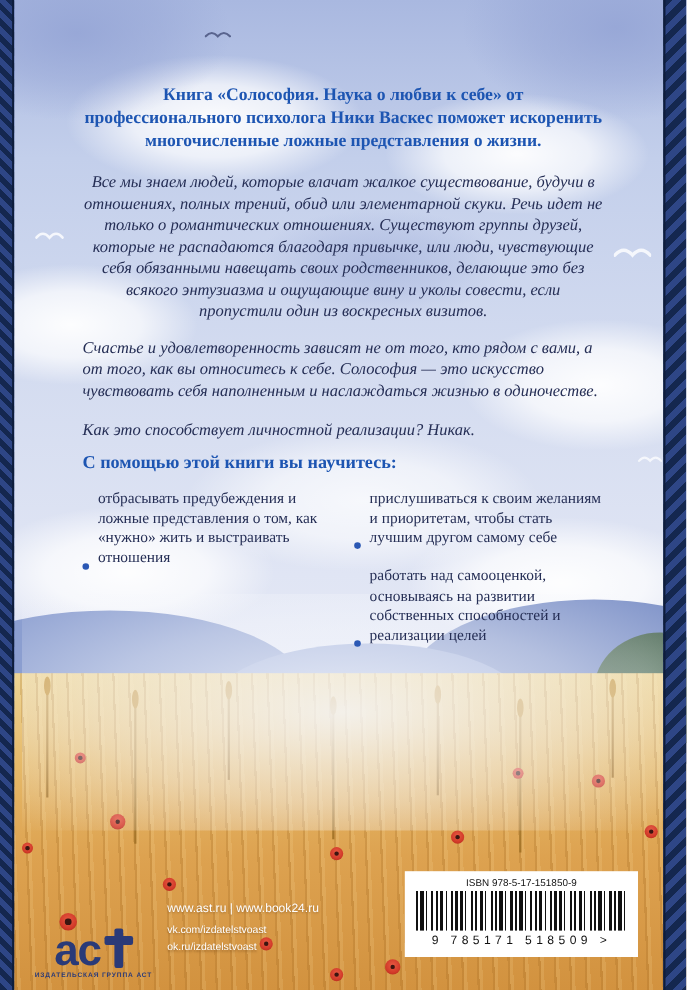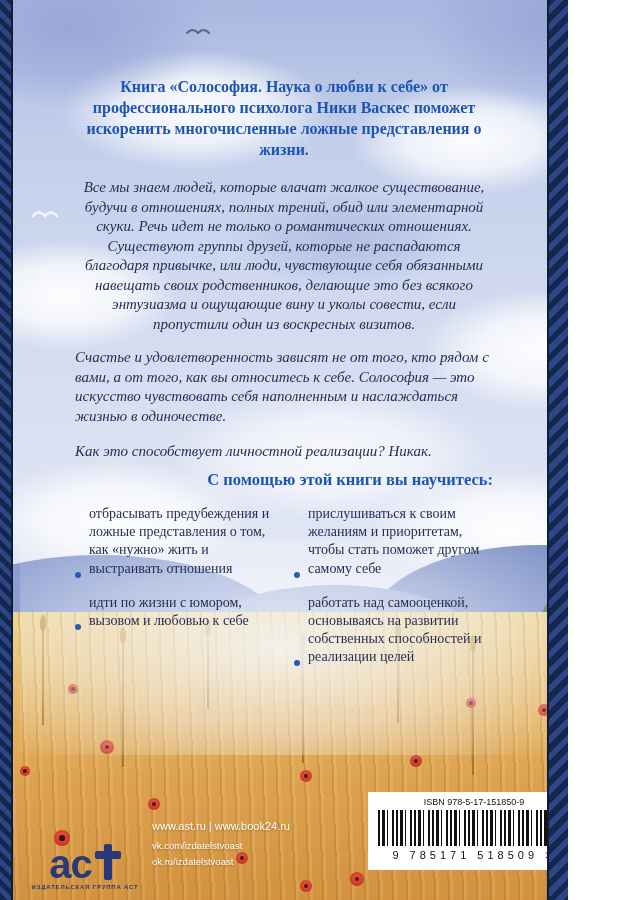--- a/index.html
+++ b/index.html
@@ -1,18 +1,18 @@
 <!DOCTYPE html>
 <html><head>
 <meta charset="utf-8">
 <style>
   * { margin:0; padding:0; box-sizing:border-box; }
   html,body { width:625px; height:900px; }
   body { font-family:"Liberation Serif", serif; }
-  .page { position:relative; width:568px; height:900px; overflow:hidden;
+  .page { position:relative; width:624px; height:900px; overflow:hidden;
           background:linear-gradient(180deg,#a9b8e0 0%, #c3cfeb 16%, #d4dcf0 38%, #e0e5f4 58%, #e7eaf6 70%); }
 
   
   .cloud { position:absolute; border-radius:50%;
            background:radial-gradient(closest-side, rgba(255,255,255,.95) 0%, rgba(255,255,255,.7) 55%, rgba(255,255,255,0) 100%); }
   .cloud.shade { background:radial-gradient(closest-side, rgba(148,164,213,.85) 0%, rgba(148,164,213,.45) 55%, rgba(148,164,213,0) 100%); }
   .c1 { left:60px;  top:50px;  width:270px; height:120px; }
   .c2 { left:350px; top:85px;  width:240px; height:110px; }
   .c3 { left:-70px; top:-50px; width:280px; height:160px; }
   .c4 { left:420px; top:-60px; width:280px; height:170px; }
@@ -49,21 +49,21 @@
   .haze { position:absolute; left:20px; right:20px; top:540px; height:215px;
           background:radial-gradient(ellipse at center, rgba(245,247,252,.85) 0%, rgba(245,247,252,.45) 55%, rgba(245,247,252,0) 100%); }
 
   
   .content { position:absolute; left:75px; right:75px; top:76px; color:#252e55; }
   .intro { color:#1d55b2; font-weight:bold; font-size:16px; line-height:1.32; text-align:center; margin-bottom:18px; }
   .para  { font-style:italic; font-size:15px; line-height:1.3; }
   .p1 { text-align:center; margin-bottom:14px; }
   .p2 { margin-bottom:8px; }
   .p3 { margin-bottom:16px; }
-  .list-heading { color:#1d55b2; font-weight:bold; font-size:16.5px; text-align:right; margin-bottom:15px; }
+  .list-heading { color:#1d55b2; font-weight:bold; font-size:16.5px; text-align:left; margin-bottom:15px; }
   .columns { display:flex; gap:20px; }
   .col { flex:1; list-style:none; }
   .col li { display:flex; gap:8px; margin-bottom:16px; font-size:14px; line-height:1.3; color:#252e55;align-items:flex-end; }
   .dot { flex:0 0 auto; width:6px; height:6px; margin-top:6px; border-radius:50%; background:#2b58b4; }
 
   
   .banner { position:absolute; left:13px; top:784px; width:296px; height:17px; background:#d23726;
             display:flex; align-items:center; justify-content:center; color:#fff;
             font-family:"Liberation Sans", sans-serif; font-weight:bold; font-size:9px; letter-spacing:2.5px; }
 
@@ -161,29 +161,25 @@
     <p class="para p1">Все мы знаем людей, которые влачат жалкое существование, будучи в отношениях, полных трений, обид или элементарной скуки. Речь идет не только о романтических отношениях. Существуют группы друзей, которые не распадаются благодаря привычке, или люди, чувствующие себя обязанными навещать своих родственников, делающие это без всякого энтузиазма и ощущающие вину и уколы совести, если пропустили один из воскресных визитов.</p>
     <p class="para p3">Счастье и удовлетворенность зависят не от того, кто рядом с вами, а от того, как вы относитесь к себе. Солософия — это искусство чувствовать себя наполненным и наслаждаться жизнью в одиночестве.</p>
     <p class="para p2">Как это способствует личностной реализации? Никак.</p>
     <p class="list-heading">С помощью этой книги вы научитесь:</p>
     <div class="columns">
       <ul class="col">
         <li>
           <span class="dot"></span>
           <span>отбрасывать предубеждения и ложные представления о том, как «нужно» жить и выстраивать отношения</span>
         </li>
-        <li>
-          <span class="dot"></span>
-          <span>идти по жизни с юмором, вызовом и любовью к себе</span>
-        </li>
       </ul>
       <ul class="col">
         <li>
           <span class="dot"></span>
-          <span>прислушиваться к своим желаниям и приоритетам, чтобы стать поможет другом самому себе</span>
+          <span>прислушиваться к своим желаниям и приоритетам, чтобы стать лучшим другом самому себе</span>
         </li>
         <li>
           <span class="dot"></span>
           <span>работать над самооценкой, основываясь на развитии собственных способностей и реализации целей</span>
         </li>
       </ul>
     </div>
   </div>
 
 

